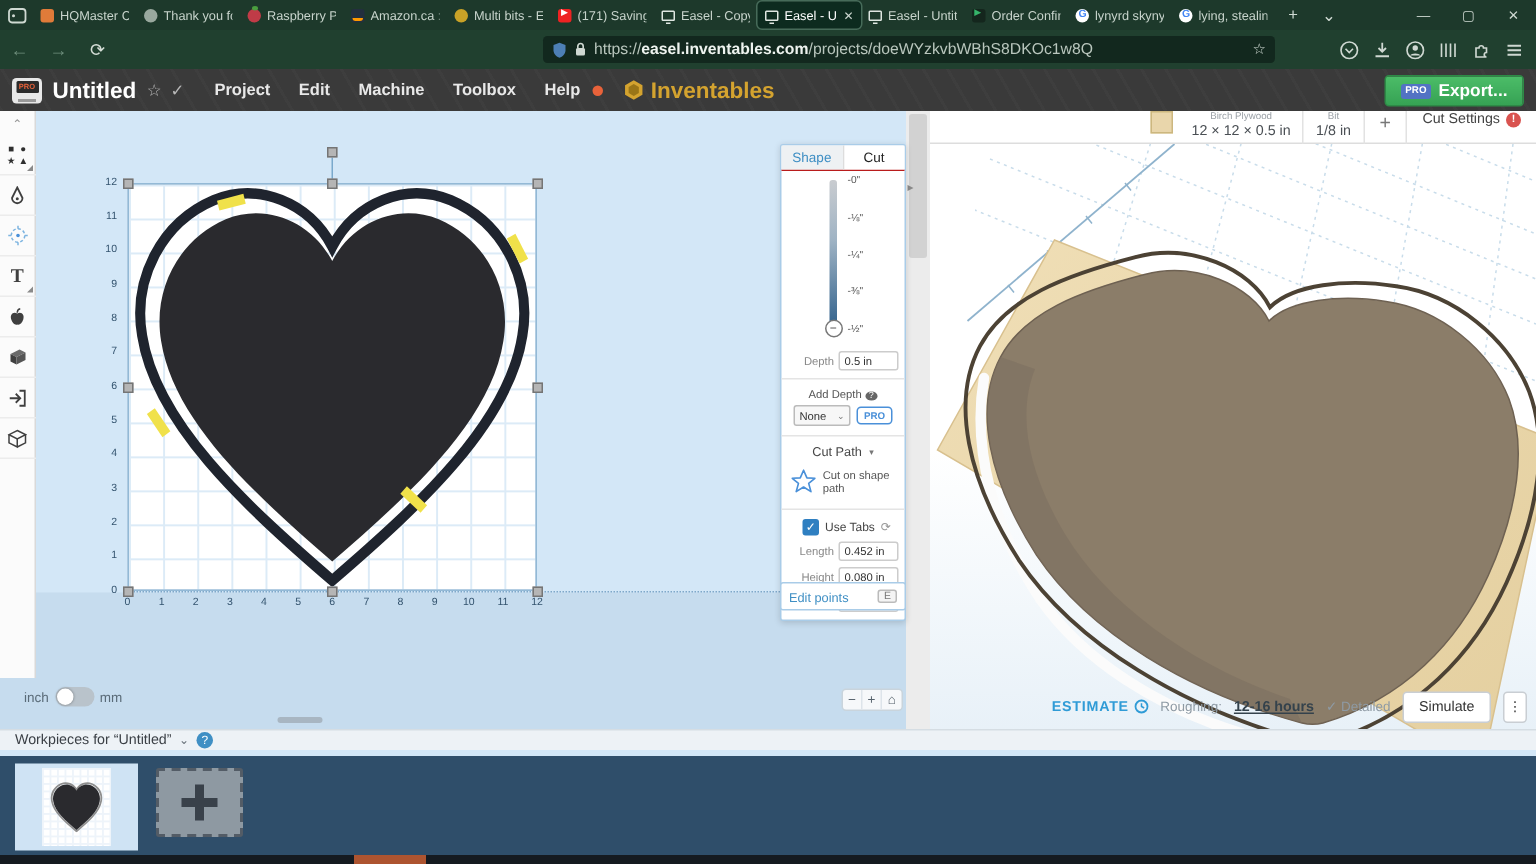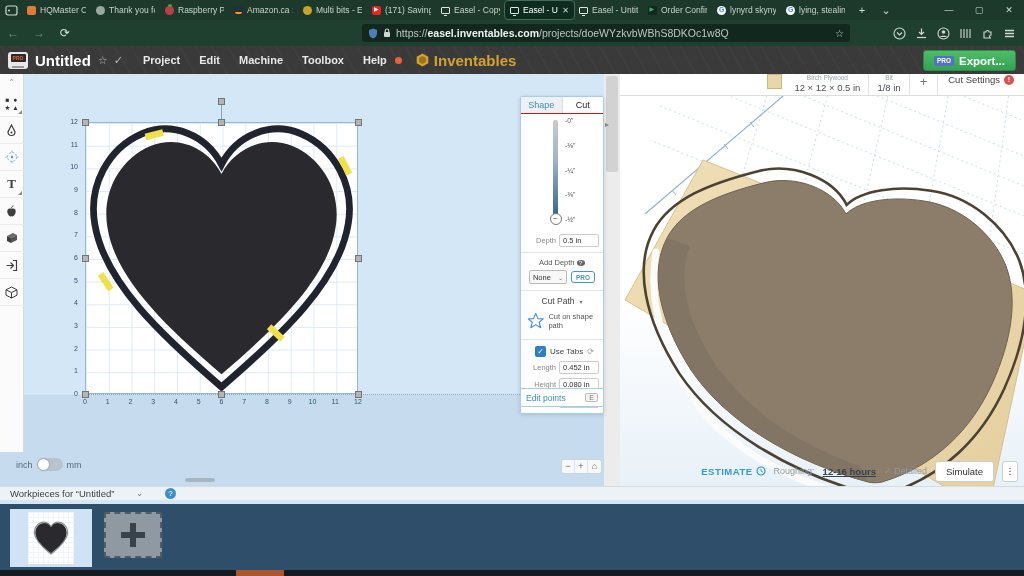--- a/index.html
+++ b/index.html
@@ -162,21 +162,21 @@
   .estgray { color:#8e9aa4; font-size:9px; }
   #esttime { color:#34424c; font-size:9.5px; font-weight:bold;text-decoration:underline; }
   #detailed { color:#8e9aa4; font-size:9px; }
   #simulatebtn { background:#fff; border:1px solid #c9ced3; border-radius:3px; height:21px; padding:0 10px;
     font-size:9.5px; color:#333; display:flex; align-items:center; }
   #kebabbtn { background:#fff; border:1px solid #c9ced3; border-radius:3px; height:21px; width:16px;
     font-size:9px; color:#333; display:flex; align-items:center; justify-content:center; }
 
   
   #wplabelbar { left:0; top:486px; width:1024px; height:14px; background:#edf2f6; border-top:1px solid #d5dde3;
-    display:flex; align-items:center; gap:22px; padding-left:10px; }
+    display:flex; align-items:center; gap:5px; padding-left:10px; }
   #wplabelbar .wpl { font-size:9.5px; color:#3a3f45; }
   #wplabelbar .chev { font-size:8px; color:#6a737b; }
   .qcircle { width:11px; height:11px; border-radius:50%; background:#3f8fc4; color:#fff; font-size:8px; text-align:center; line-height:11px; }
   #thumbstrip { left:0; top:504px; width:1024px; height:66px; background:#2f4e6a; }
   #thumb1 { position:absolute; left:10px; top:5px; width:82px; height:58px; background:#cfe3f4; }
   #thumb1 .paper { position:absolute; left:18px; top:3px; width:46px; height:52px; background:#fff;
     background-image:linear-gradient(to right,#eef4fa 1px,transparent 1px),linear-gradient(to bottom,#eef4fa 1px,transparent 1px);
     background-size:5px 5px; display:flex; align-items:center; justify-content:center; }
   #thumb2 { position:absolute; left:104px; top:8px; width:58px; height:46px; background:#8e99a2; border:2px dashed #535c66; border-radius:2px;
     display:flex; align-items:center; justify-content:center; }

